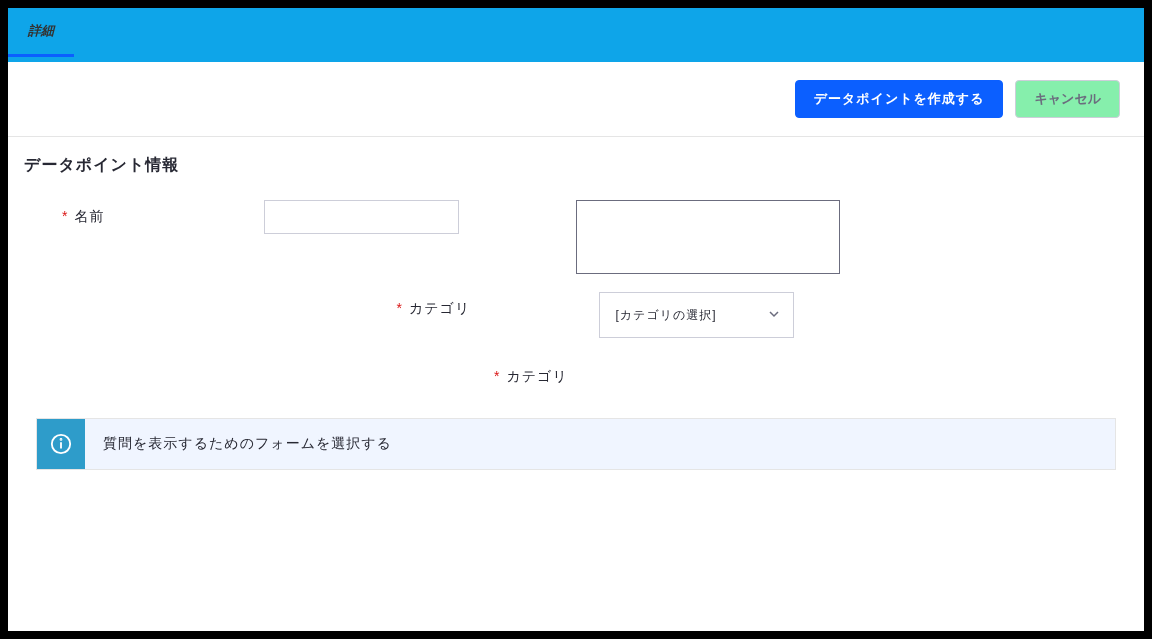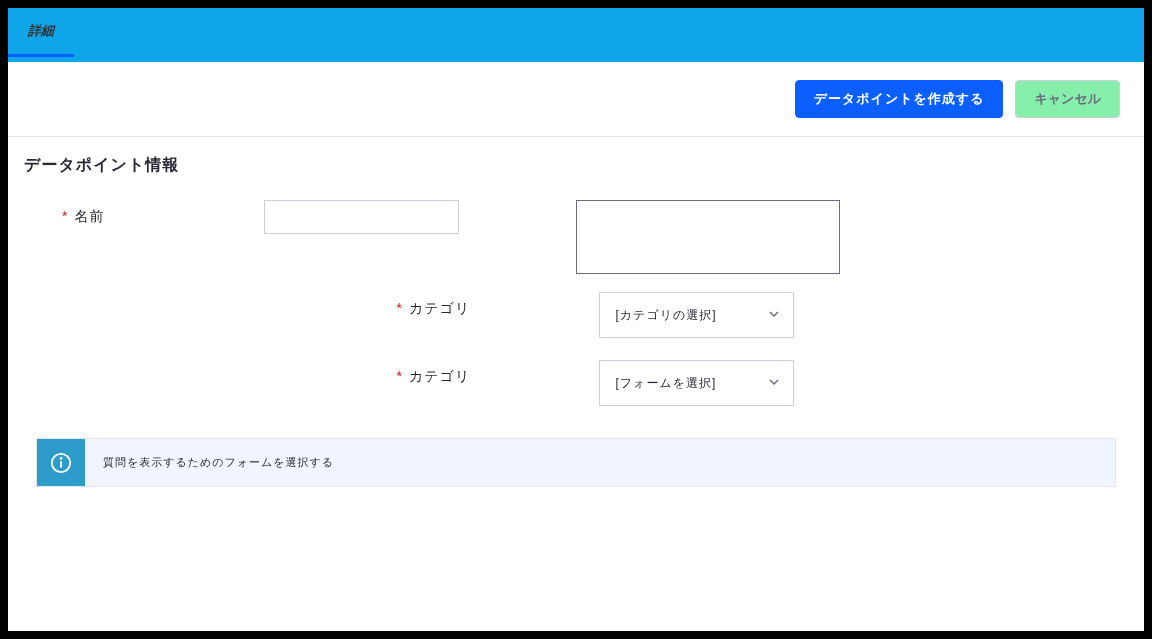--- a/index.html
+++ b/index.html
@@ -146,21 +146,21 @@
     .info-icon-box {
       background: #2e9cca;
       width: 48px;
       display: flex;
       align-items: center;
       justify-content: center;
       color: #fff;
     }
     .info-text {
       padding: 16px 18px;
-      font-size: 11px;
+      font-size: 14px;
       color: #272833;
       letter-spacing: 1px;
     }
     .section-spacer {
       margin-top: 32px;
       margin-bottom: 28px;
     }
     .mapping-rows .form-row {
       margin-bottom: 22px;
       justify-content: center;
@@ -212,30 +212,20 @@
                 <path d="M2 4 L6 8 L10 4" stroke="currentColor" stroke-width="1.5" fill="none"></path>
               </svg>
           </span>
         </div>
       </div>
 
       <div class="form-row">
         <div class="form-label">
           <span class="required">*</span><span>カテゴリ</span>
         </div>
-        <div class="select-wrapper">
-          <div class="select-input">
-            <span>[フォームを選択]</span>
-          </div>
-          <span class="select-chevron">
-            <svg width="12" height="12" viewBox="0 0 12 12">
-                <path d="M2 4 L6 8 L10 4" stroke="currentColor" stroke-width="1.5" fill="none"></path>
-              </svg>
-          </span>
-        </div>
       </div>
 
 
     </div>
 
     <div class="info-banner">
       <div class="info-icon-box">
         <svg width="22" height="22" viewBox="0 0 24 24" fill="none" stroke="currentColor" stroke-width="2">
           <circle cx="12" cy="12" r="10"></circle>
           <line x1="12" y1="10" x2="12" y2="17"></line>

